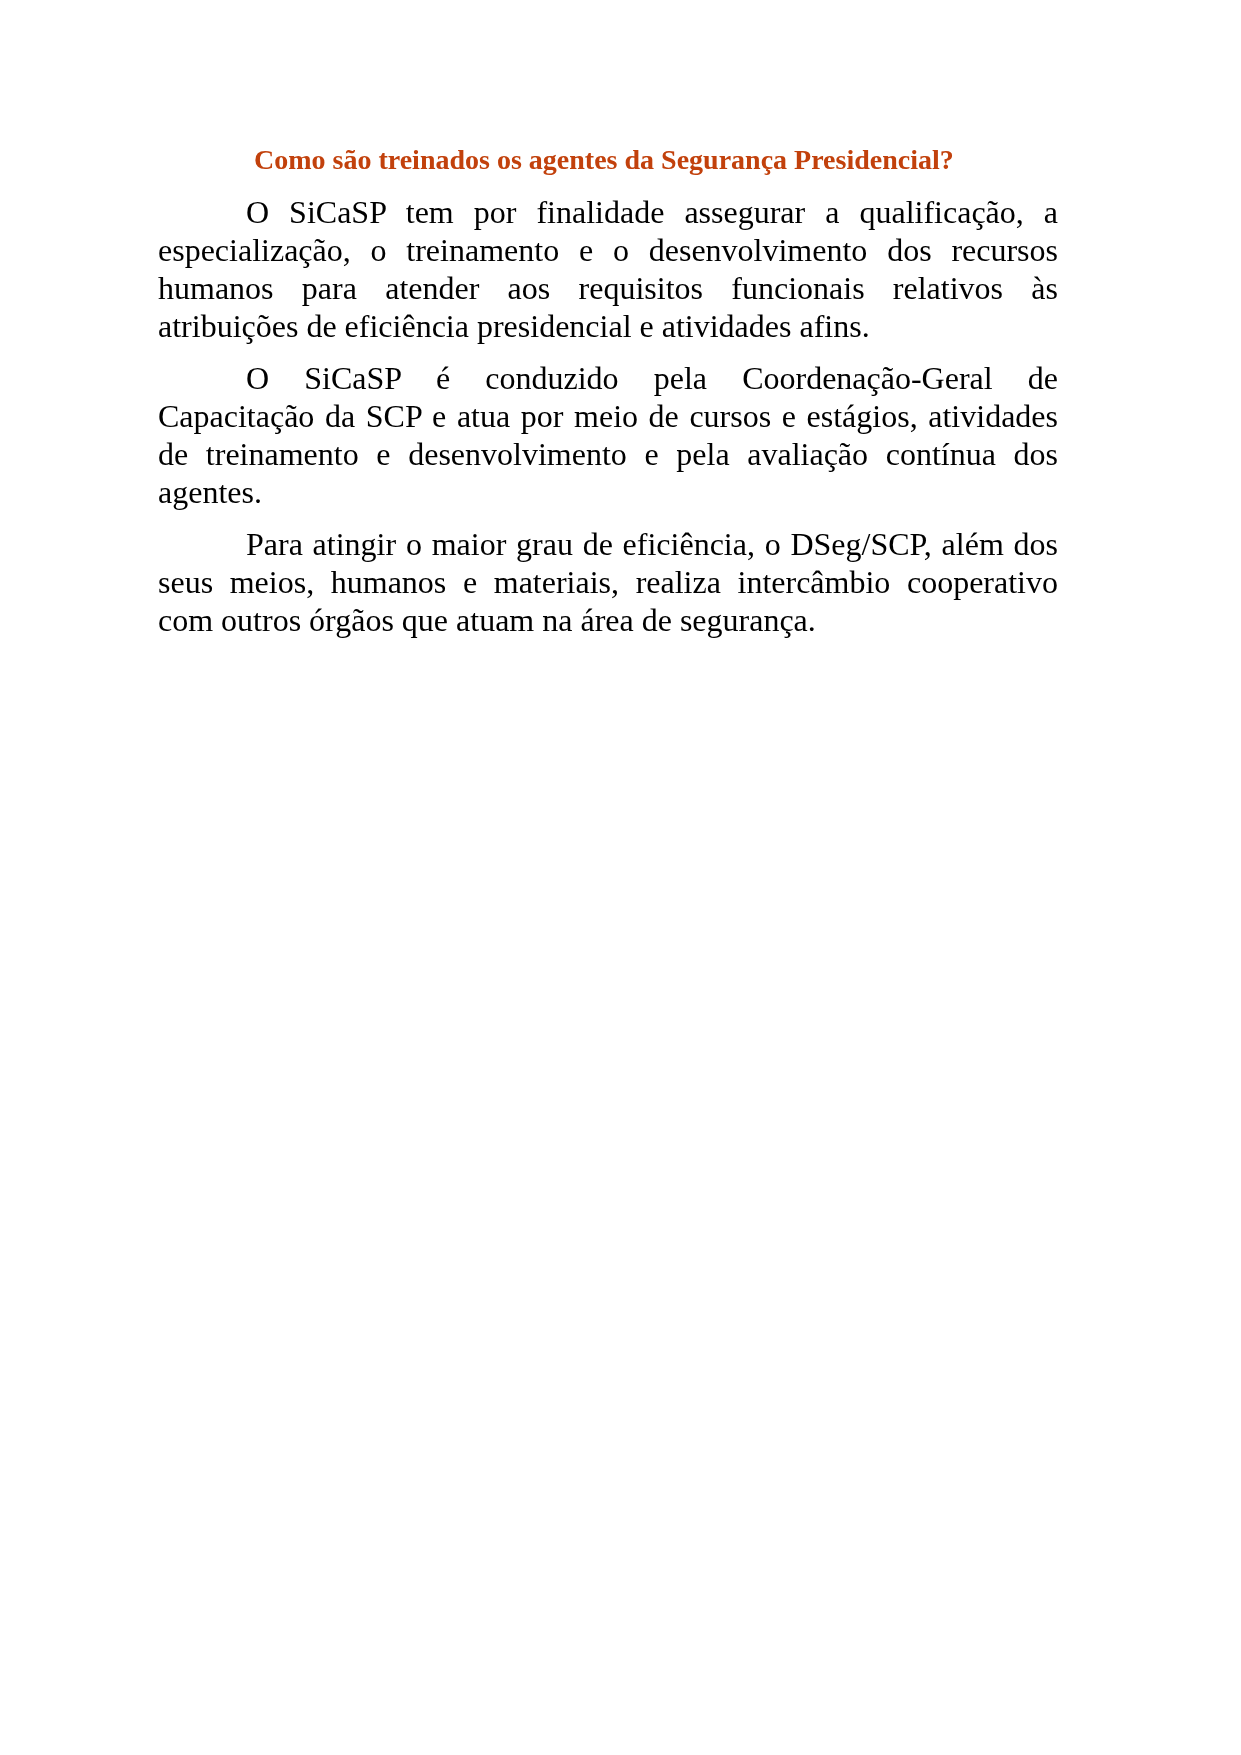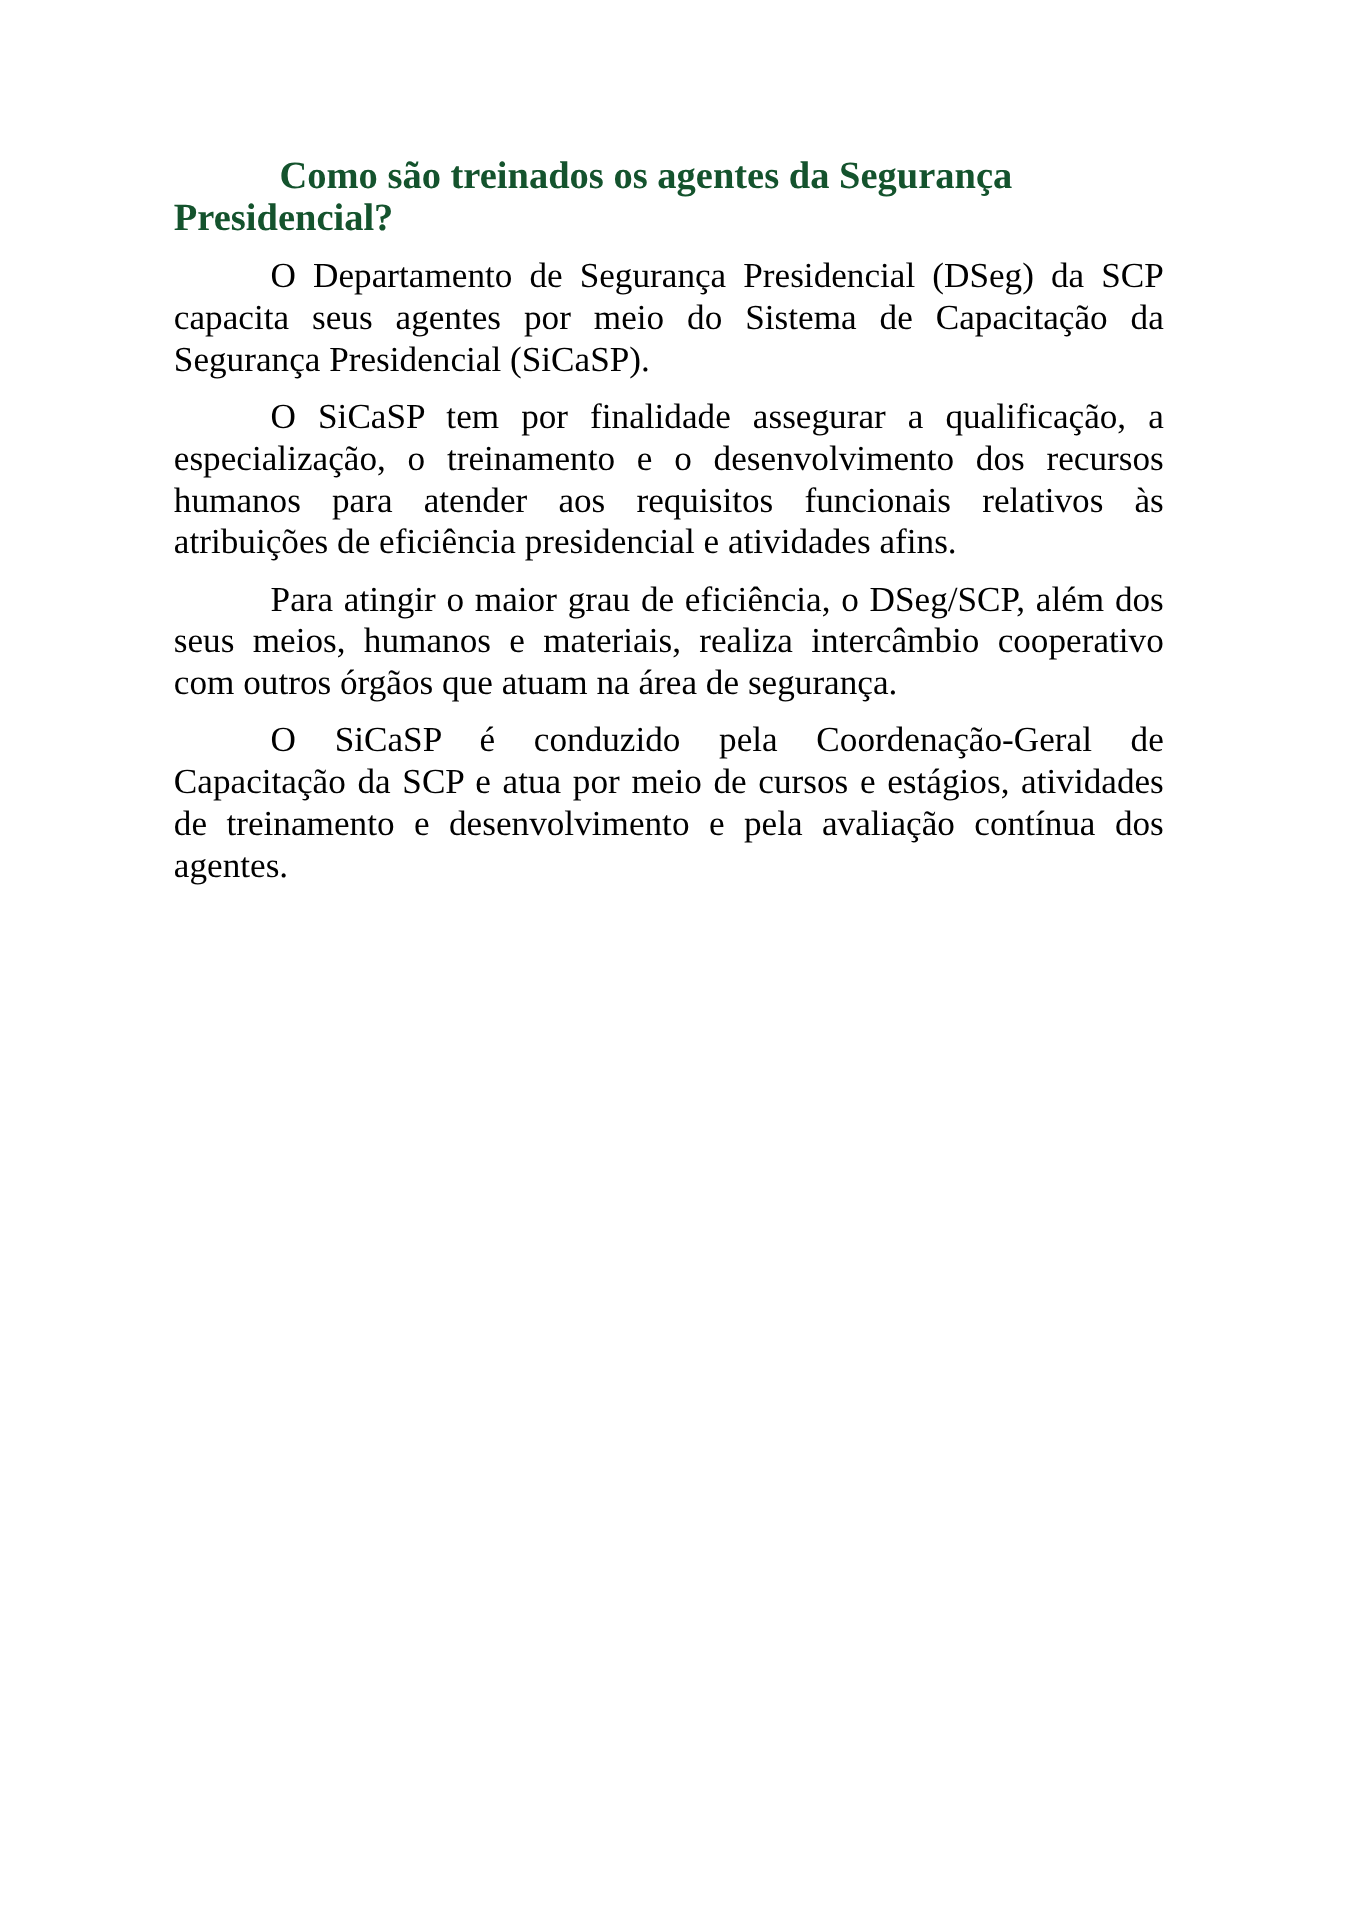--- a/index.html
+++ b/index.html
@@ -14,40 +14,39 @@
     height: 1755px;
     background: #ffffff;
     color: #000000;
     font-family: "Liberation Serif", "DejaVu Serif", serif;
     font-size: 32px;
     line-height: 38px;
     padding: 141px 183px 0 158px;
     overflow: hidden;
   }
   .doc-heading {
-    font-size: 35px;
+    font-size: 28px;
     line-height: 38px;
     font-weight: bold;
     margin: 0 0 14px 0;
     text-indent: 96px;
     text-align: left;
-    color: #14532d;
+    color: #c2410c;
   }
   .doc-body p.doc-paragraph {
     margin: 0 0 14px 0;
     text-align: justify;
     text-indent: 88px;
     color: #000000;
     hyphens: none;
   }
 </style>
 </head>
 <body>
 
 <div class="page">
   <h1 class="doc-heading">Como são treinados os agentes da Segurança Presidencial?</h1>
   <div class="doc-body">
-    <p class="doc-paragraph">O Departamento de Segurança Presidencial (DSeg) da SCP capacita seus agentes por meio do Sistema de Capacitação da Segurança Presidencial (SiCaSP).</p>
     <p class="doc-paragraph">O SiCaSP tem por finalidade assegurar a qualificação, a especialização, o treinamento e o desenvolvimento dos recursos humanos para atender aos requisitos funcionais relativos às atribuições de eficiência presidencial e atividades afins.</p>
+    <p class="doc-paragraph">O SiCaSP é conduzido pela Coordenação-Geral de Capacitação da SCP e atua por meio de cursos e estágios, atividades de treinamento e desenvolvimento e pela avaliação contínua dos agentes.</p>
     <p class="doc-paragraph">Para atingir o maior grau de eficiência, o DSeg/SCP, além dos seus meios, humanos e materiais, realiza intercâmbio cooperativo com outros órgãos que atuam na área de segurança.</p>
-    <p class="doc-paragraph">O SiCaSP é conduzido pela Coordenação-Geral de Capacitação da SCP e atua por meio de cursos e estágios, atividades de treinamento e desenvolvimento e pela avaliação contínua dos agentes.</p>
   </div>
 </div>
 
 </body></html>

